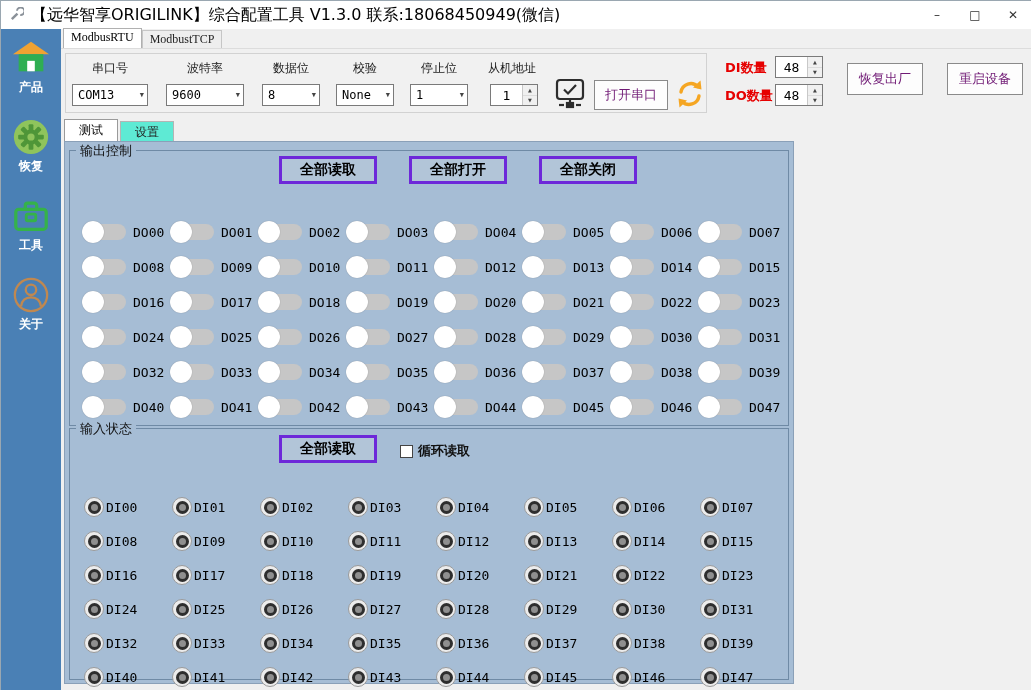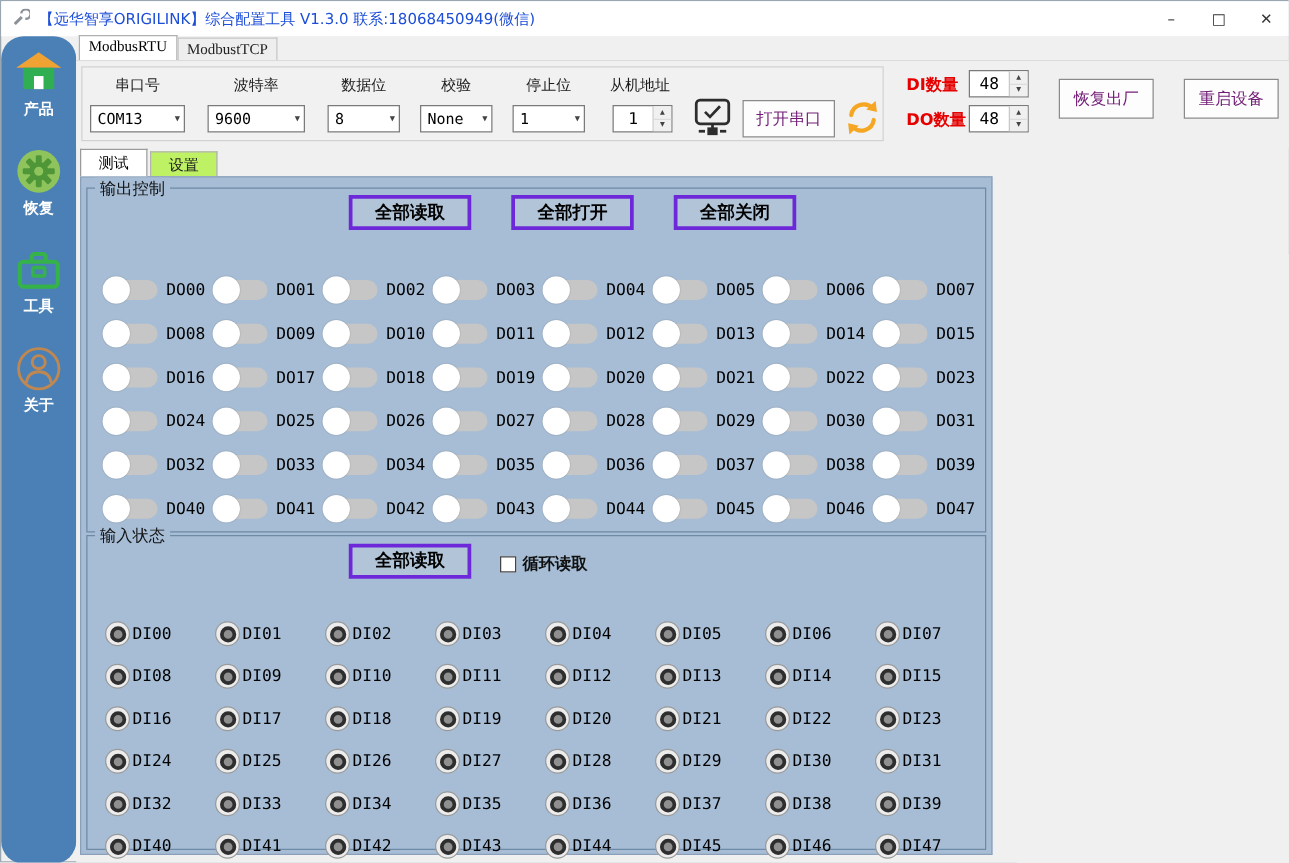--- a/index.html
+++ b/index.html
@@ -2,26 +2,26 @@
 <html><head>
 <meta charset="utf-8">
 <style>
   * { margin:0; padding:0; box-sizing:border-box; }
   html,body { width:1031px; height:690px; font-family:"DejaVu Sans",sans-serif; background:#fff; overflow:hidden; }
   .window { position:relative; width:1031px; height:690px; background:#f0f0f0; border:1px solid #9aa7b1; }
 
   
   .titlebar { position:absolute; left:0; top:0; width:1031px; height:28px; background:#ffffff; display:flex; align-items:center; }
   .app-icon { margin-left:8px; width:16px; height:16px; display:inline-flex; }
-  .title-text { margin-left:6px; font-size:12px; color:#1d4ed8; white-space:nowrap; }
+  .title-text { margin-left:6px; font-size:16px; color:#000000; white-space:nowrap; }
   .win-controls { position:absolute; right:0; top:0; height:28px; display:flex; }
   .win-btn { width:38px; height:28px; display:flex; align-items:center; justify-content:center; font-size:12px; color:#333; cursor:default; }
 
   
-  .sidebar { position:absolute; left:0; top:28px; width:60px; height:662px; background:#4a80b5; display:flex; flex-direction:column; align-items:center; padding-top:10px; gap:22px;border-radius:18px; }
+  .sidebar { position:absolute; left:0; top:28px; width:60px; height:662px; background:#4a80b5; display:flex; flex-direction:column; align-items:center; padding-top:10px; gap:22px; }
   .side-item { display:flex; flex-direction:column; align-items:center; width:60px; }
   .side-item .icon { width:38px; height:38px; display:flex; align-items:center; justify-content:center; }
   .side-label { color:#ffffff; font-size:12px; font-weight:bold; margin-top:2px; }
 
   
   .content { position:absolute; left:60px; top:28px; width:971px; height:662px; background:#f0f0f0; }
 
   
   .proto-tabs { position:absolute; left:0; top:0; width:100%; height:20px; border-bottom:1px solid #dcdcdc; display:flex; align-items:flex-end; }
   .ptab { font-family:Liberation Serif, serif; font-size:12px; padding:1px 7px 2px 7px; }
@@ -39,21 +39,21 @@
   .spin-btns { width:15px; display:flex; flex-direction:column; border-left:1px solid #c8c8c8; }
   .spin-btns span { flex:1; background:#f0f0f0; display:flex; align-items:center; justify-content:center; font-size:5px; color:#444; border-bottom:1px solid #dcdcdc; }
   .spin-btns span:last-child { border-bottom:none; }
   .btn { background:#fdfdfd; border:1px solid #8a8a8a; display:flex; align-items:center; justify-content:center; font-size:13px; color:#701a75; cursor:default; }
   .red-label { position:absolute; color:#e60000; font-weight:bold; font-size:13px; }
 
   
   .main-tabs { position:absolute; left:3px; top:90px; height:22px; display:flex; align-items:flex-end; }
   .mtab { font-size:12px; padding:2px 14px 3px 14px; }
   .mtab.active { background:#ffffff; border:1px solid #9a9a9a; border-bottom:none; height:22px; z-index:2; }
-  .mtab.inactive { background:#bef264; border:1px solid #b4b4b4; border-bottom:none; height:20px; margin-left:2px; color:#222; }
+  .mtab.inactive { background:#5eead4; border:1px solid #b4b4b4; border-bottom:none; height:20px; margin-left:2px; color:#222; }
 
   
   .panel { position:absolute; left:3px; top:112px; width:730px; height:543px; background:#a6bdd5; border:1px solid #8aa0b8; }
   .groupbox { position:absolute; border:1px solid #6f8aa5; }
   .gb-title { position:absolute; top:-9px; left:6px; background:#a6bdd5; padding:0 4px; font-size:13px; color:#111; }
   .panel-btn { position:absolute; height:28px; width:98px; background:#b2c5d8; border:3px solid #6d28d9; display:flex; align-items:center; justify-content:center; font-size:14px; font-weight:bold; color:#000; cursor:default; }
 
   .gb-out { left:4px; top:8px; width:720px; height:276px; }
   .do-grid { position:absolute; left:14px; top:70px; display:grid; grid-template-columns:repeat(8,88px); row-gap:13px; }
   .gb-in { left:4px; top:286px; width:720px; height:252px; }

